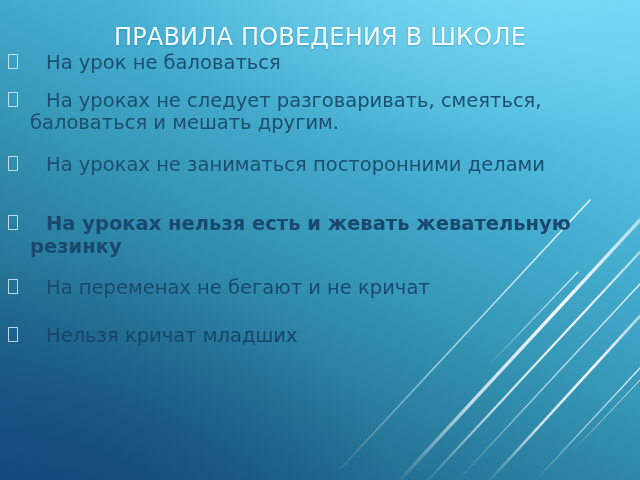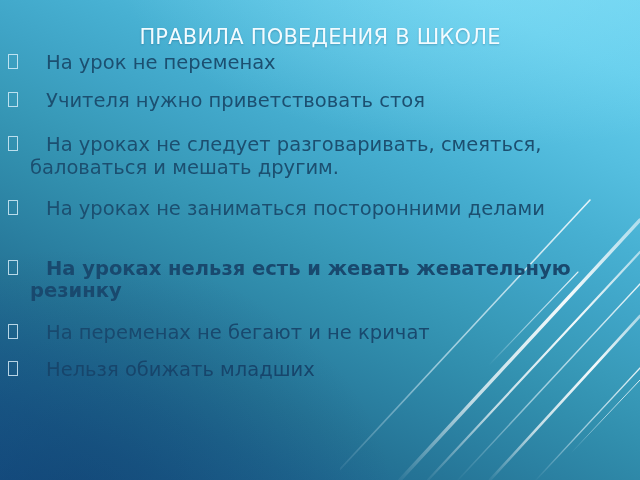--- a/index.html
+++ b/index.html
@@ -54,21 +54,21 @@
   #streaks svg { display: block; }
 
   
   #title {
     position: absolute;
     left: 0;
     right: 0;
     top: 22px;
     text-align: center;
     color: #f2fbff;
-    font-size: 21px;
+    font-size: 24px;
     line-height: 30px;
     letter-spacing: 0.2px;
     font-weight: 400;
     white-space: nowrap;
     text-shadow: 0 1px 2px rgba(20,70,110,0.30);
   }
 
   
   #body-list {
     position: absolute;
@@ -104,21 +104,21 @@
     white-space: pre-wrap;
   }
 
   
   .bullet-row.r0 { margin-bottom: 15px; }
   .bullet-row.r1 { margin-bottom: 22px; }
   .bullet-row.r2 { margin-bottom: 21px; }
   .bullet-row.r3 { margin-bottom: 19px; }
   .bullet-row.r4 { margin-bottom: 37px; }
   .bullet-row.r5 { margin-bottom: 19px; font-weight: bold; }
-  .bullet-row.r6 { margin-bottom: 15px; }
+  .bullet-row.r6 { margin-bottom: 25px; }
   .bullet-row.r7 { margin-bottom: 15px; }
   .bullet-row.r8 { margin-bottom: 0; }
 
   
   .bullet-row.deep { color: #19496e; }
   .bullet-row.deeper { color: #17456b; }
 </style>
 </head>
 <body>
 
@@ -153,27 +153,23 @@
       </g>
     </svg>
   </div>
 
   <div id="title">ПРАВИЛА ПОВЕДЕНИЯ В ШКОЛЕ</div>
 
   <div id="body-list">
 
     <div class="bullet-row r0">
       <span class="bullet-glyph"></span>
-      <span class="bullet-text">На урок не переменах</span>
+      <span class="bullet-text">На урок не баловаться</span>
     </div>
 
-    <div class="bullet-row r1">
-      <span class="bullet-glyph"></span>
-      <span class="bullet-text">Учителя нужно приветствовать стоя</span>
-    </div>
 
 
     <div class="bullet-row r3">
       <span class="bullet-glyph"></span>
       <span class="bullet-text">На уроках не следует разговаривать, смеяться, баловаться и мешать другим.</span>
     </div>
 
     <div class="bullet-row r4">
       <span class="bullet-glyph"></span>
       <span class="bullet-text">На уроках не заниматься посторонними делами</span>
@@ -184,18 +180,18 @@
       <span class="bullet-text">На уроках нельзя есть и жевать жевательную резинку</span>
     </div>
 
     <div class="bullet-row r6 deep">
       <span class="bullet-glyph"></span>
       <span class="bullet-text">На переменах не бегают и не кричат</span>
     </div>
 
     <div class="bullet-row r7 deeper">
       <span class="bullet-glyph"></span>
-      <span class="bullet-text">Нельзя обижать младших</span>
+      <span class="bullet-text">Нельзя кричат младших</span>
     </div>
 
 
   </div>
 </div>
 
 </body></html>

